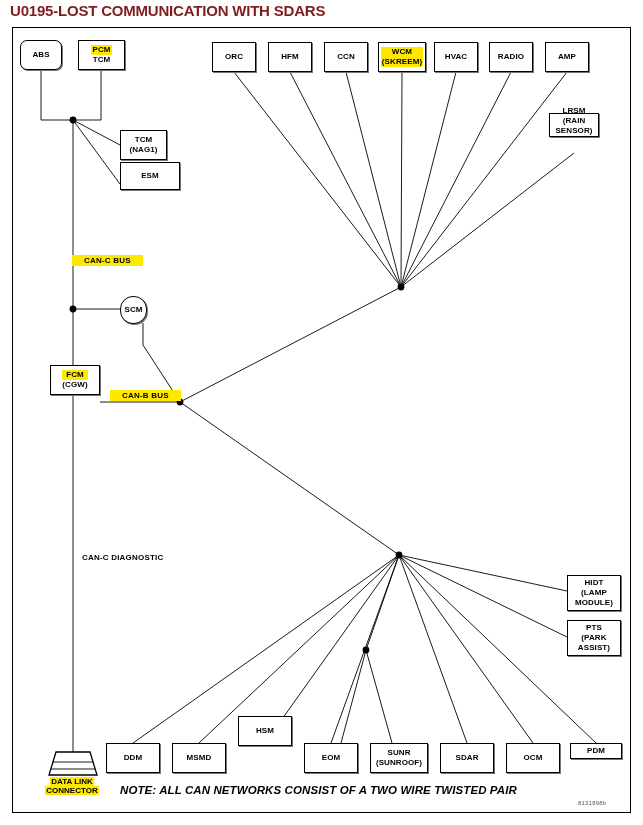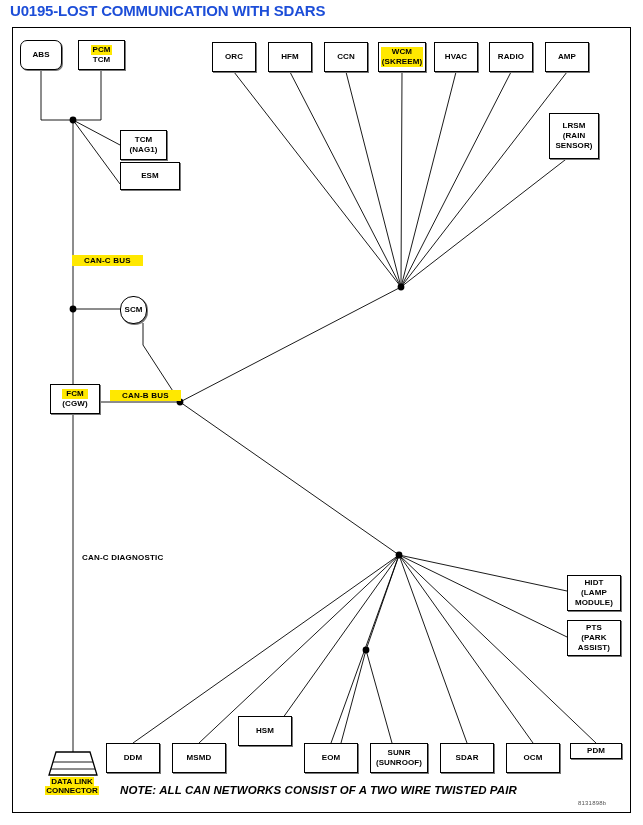--- a/index.html
+++ b/index.html
@@ -18,21 +18,21 @@
     background: #ffffff;
     overflow: hidden;
   }
   #title {
     position: absolute;
     left: 10px;
     top: 2px;
     font-size: 15px;
     font-weight: bold;
     letter-spacing: -0.2px;
-    color: #1d4ed8;
+    color: #7f1d1d;
     white-space: nowrap;
   }
   #frame {
     position: absolute;
     left: 12px;
     top: 27px;
     width: 619px;
     height: 786px;
     border: 1px solid #000000;
     box-sizing: border-box;
@@ -197,21 +197,21 @@
       <div class="node-box" style="left: 120px; top: 162px; width: 60px; height: 28px;">
         <div>
           <span class="lbl">ESM</span>
         </div>
       </div>
       <div class="node-box" style="left: 120px; top: 296px; width: 27px; height: 28px; border-radius: 13px;">
         <div>
           <span class="lbl">SCM</span>
         </div>
       </div>
-      <div class="node-box" style="left: 50px; top: 384px; width: 50px; height: 30px;">
+      <div class="node-box" style="left: 50px; top: 365px; width: 50px; height: 30px;">
         <div>
           <span class="lbl hl">FCM</span>
           <span class="lbl">(CGW)</span>
         </div>
       </div>
       <div class="node-box" style="left: 212px; top: 42px; width: 44px; height: 30px;">
         <div>
           <span class="lbl">ORC</span>
         </div>
       </div>
@@ -239,21 +239,21 @@
       <div class="node-box" style="left: 489px; top: 42px; width: 44px; height: 30px; align-items: center;">
         <div>
           <span class="lbl">RADIO</span>
         </div>
       </div>
       <div class="node-box" style="left: 545px; top: 42px; width: 44px; height: 30px;">
         <div>
           <span class="lbl">AMP</span>
         </div>
       </div>
-      <div class="node-box" style="left: 549px; top: 113px; width: 50px; height: 46px;">
+      <div class="node-box" style="left: 549px; top: 113px; width: 50px; height: 24px; align-items: flex-end;">
         <div>
           <span class="lbl">LRSM</span>
           <span class="lbl">(RAIN</span>
           <span class="lbl">SENSOR)</span>
         </div>
       </div>
       <div class="node-box" style="left: 567px; top: 575px; width: 54px; height: 36px;">
         <div>
           <span class="lbl">HIDT</span>
           <span class="lbl">(LAMP</span>

